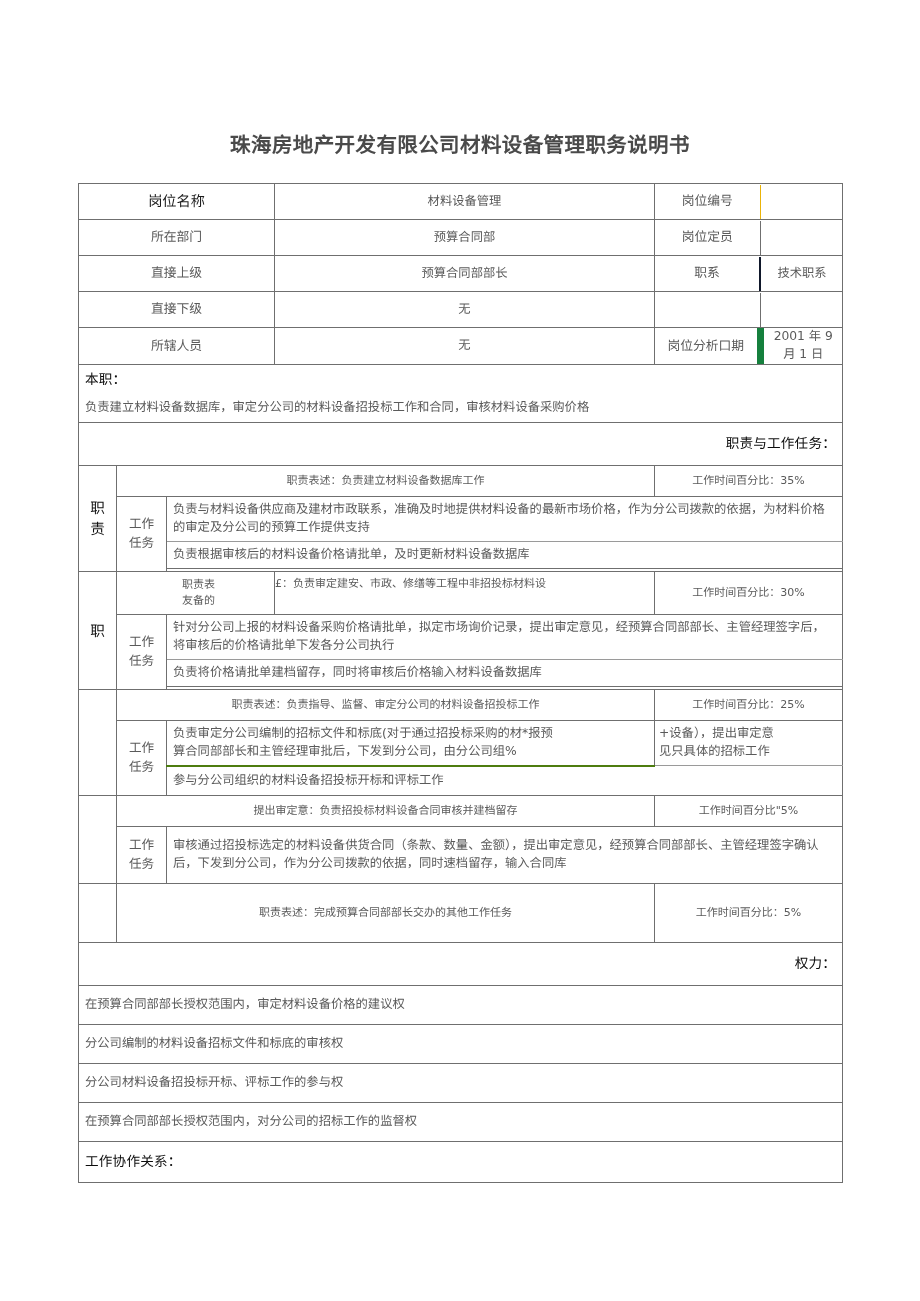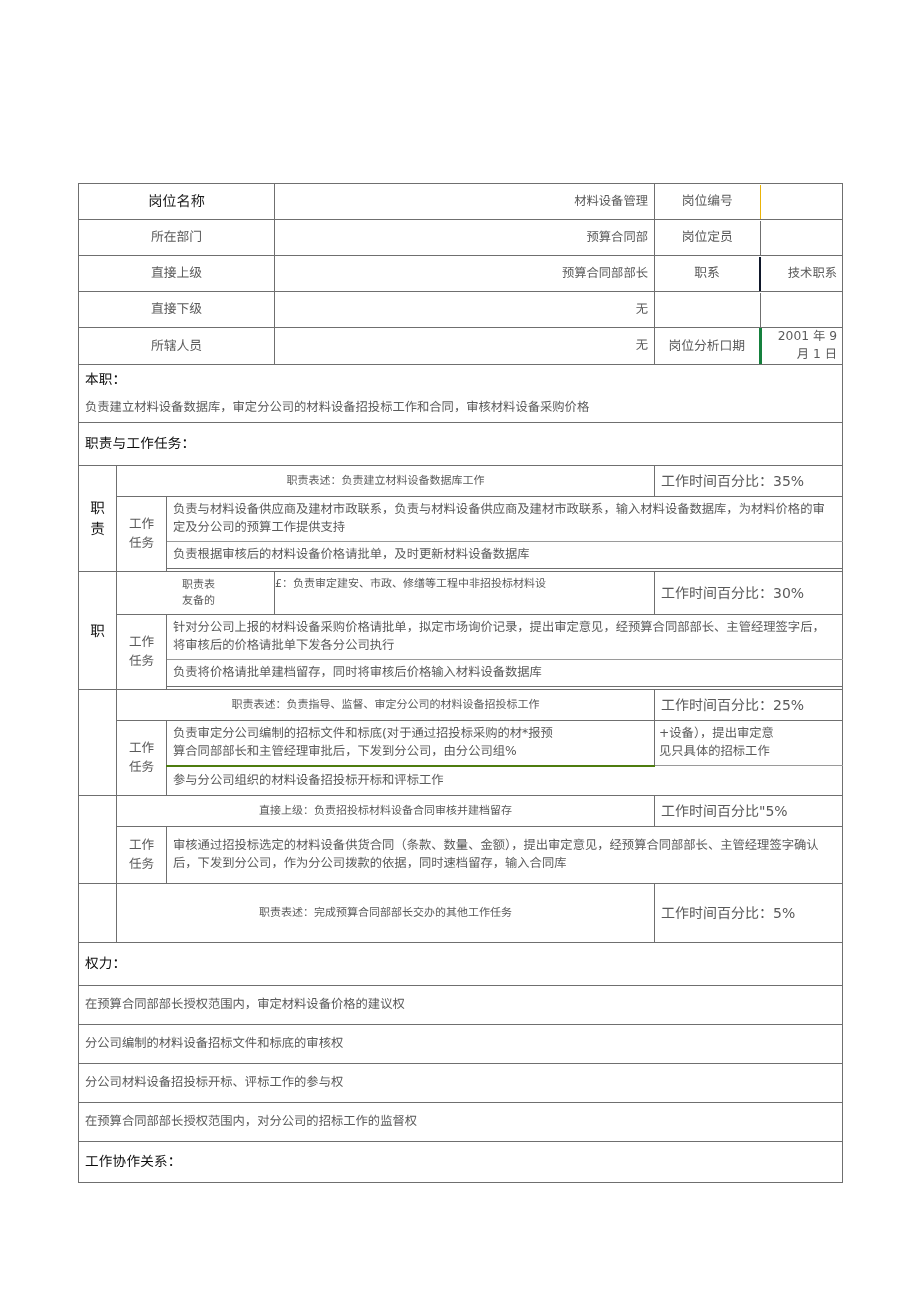--- a/index.html
+++ b/index.html
@@ -62,33 +62,33 @@
     text-align: center;
     font-size: 12.8px;
   }
   .c-label-strong {
     text-align: center;
     font-size: 14.2px;
     font-weight: bold;
     color: #1c1c1c;
     font-family: "DejaVu Sans", "Liberation Sans", sans-serif;
   }
-  .c-center { text-align: right; }
+  .c-center { text-align: center; }
 
   .row-h { height: 36px; padding-left: 41px; }
 
   
   .banner {
     font-weight: bold;
     color: #0c0c0c;
     font-size: 13.6px;
     text-align: left;
     letter-spacing: 0.2px;
   }
-  .banner-tall { height: 42px; }
+  .banner-tall { height: 42px; text-align: right; }
   .banner-short { height: 27px; }
 
   .body-text {
     text-align: left;
     font-size: 12.3px;
     color: #5a5a5a;
   }
   .body-row { height: 28px; }
 
   
@@ -107,22 +107,22 @@
     line-height: 1.7;
     color: #5a5a5a;
   }
 
   .duty-stmt {
     text-align: center;
     font-size: 11px;
     color: #5a5a5a;
   }
   .pct {
-    text-align: left;
-    font-size: 14px;
+    text-align: center;
+    font-size: 11px;
     color: #5a5a5a;
     padding-left: 8px;
   }
 
   
   .nowrap-clip {
     position: relative;
     white-space: nowrap;
     overflow: visible;
   }
@@ -146,20 +146,21 @@
   }
 
   
   .spill-wrap { position: relative; }
 </style>
 </head>
 <body>
 
 <div class="page">
 
+  <div class="doc-title">珠海房地产开发有限公司材料设备管理职务说明书</div>
 
   <table class="jd-table">
     <colgroup>
       <col style="width:38px">
       <col style="width:50px">
       <col style="width:108px">
       <col style="width:380px">
       <col style="width:188px">
     </colgroup>
     <tbody>
@@ -244,21 +245,21 @@
         <td colspan="3" class="c-label">所辖人员</td>
         <td class="c-center">无</td>
         <td style="padding:0">
           <table style="width:100%;border-collapse:collapse;table-layout:fixed">
             <colgroup>
                 <col style="width:105px">
                 <col style="width:83px">
               </colgroup>
             <tbody>
                 <tr>
-              <td style="border:none;border-right:3px solid #15803d;height:34px" class="c-label">岗位分析口期</td>
+              <td style="border:none;border-right:7px solid #15803d;height:34px" class="c-label">岗位分析口期</td>
               <td style="border:none" class="c-center">2001 年 9 月 1 日</td>
             </tr>
           </tbody>
             </table>
         </td>
       </tr>
 
       <tr>
         <td colspan="5" class="banner banner-short" style="border-bottom:none;padding-top:2px">本职：</td>
       </tr>
@@ -273,21 +274,21 @@
       <tr>
         <td rowspan="4" class="vlabel">职责</td>
         <td colspan="3" class="duty-stmt" style="height:30px">职责表述：负责建立材料设备数据库工作</td>
         <td class="pct">工作时间百分比：35%</td>
       </tr>
       <tr>
         <td rowspan="3" class="task-label">
           <span>工作</span><br>
           <span>任务</span>
         </td>
-        <td colspan="3" class="task-multi" style="height:44px;border-bottom:1px solid #9a9a9a">负责与材料设备供应商及建材市政联系，负责与材料设备供应商及建材市政联系，输入材料设备数据库，为材料价格的审定及分公司的预算工作提供支持</td>
+        <td colspan="3" class="task-multi" style="height:44px;border-bottom:1px solid #9a9a9a">负责与材料设备供应商及建材市政联系，准确及时地提供材料设备的最新市场价格，作为分公司拨款的依据，为材料价格的审定及分公司的预算工作提供支持</td>
       </tr>
       <tr>
         <td colspan="3" class="task-multi" style="height:26px;border-top:none">负责根据审核后的材料设备价格请批单，及时更新材料设备数据库</td>
       </tr>
       <tr>
         <td colspan="3" style="height:2px;border-top:none;border-bottom:none"></td>
       </tr>
 
       <tr>
         <td rowspan="4" class="vlabel">职</td>
@@ -332,21 +333,21 @@
           <span class="clip-a">+设备），提出审定意</span>
           <span class="clip-b">见只具体的招标工作</span>
         </td>
       </tr>
       <tr>
         <td colspan="3" class="task-multi" style="height:28px;border-top:none">参与分公司组织的材料设备招投标开标和评标工作</td>
       </tr>
 
       <tr>
         <td rowspan="2" class="vlabel"></td>
-        <td colspan="3" class="duty-stmt" style="height:30px">直接上级：负责招投标材料设备合同审核并建档留存</td>
+        <td colspan="3" class="duty-stmt" style="height:30px">提出审定意：负责招投标材料设备合同审核并建档留存</td>
         <td class="pct">工作时间百分比"5%</td>
       </tr>
       <tr>
         <td class="task-label">
           <span>工作</span><br>
           <span>任务</span>
         </td>
         <td colspan="3" class="task-multi" style="height:56px">审核通过招投标选定的材料设备供货合同（条款、数量、金额），提出审定意见，经预算合同部部长、主管经理签字确认后，下发到分公司，作为分公司拨款的依据，同时速档留存，输入合同库</td>
       </tr>
 

